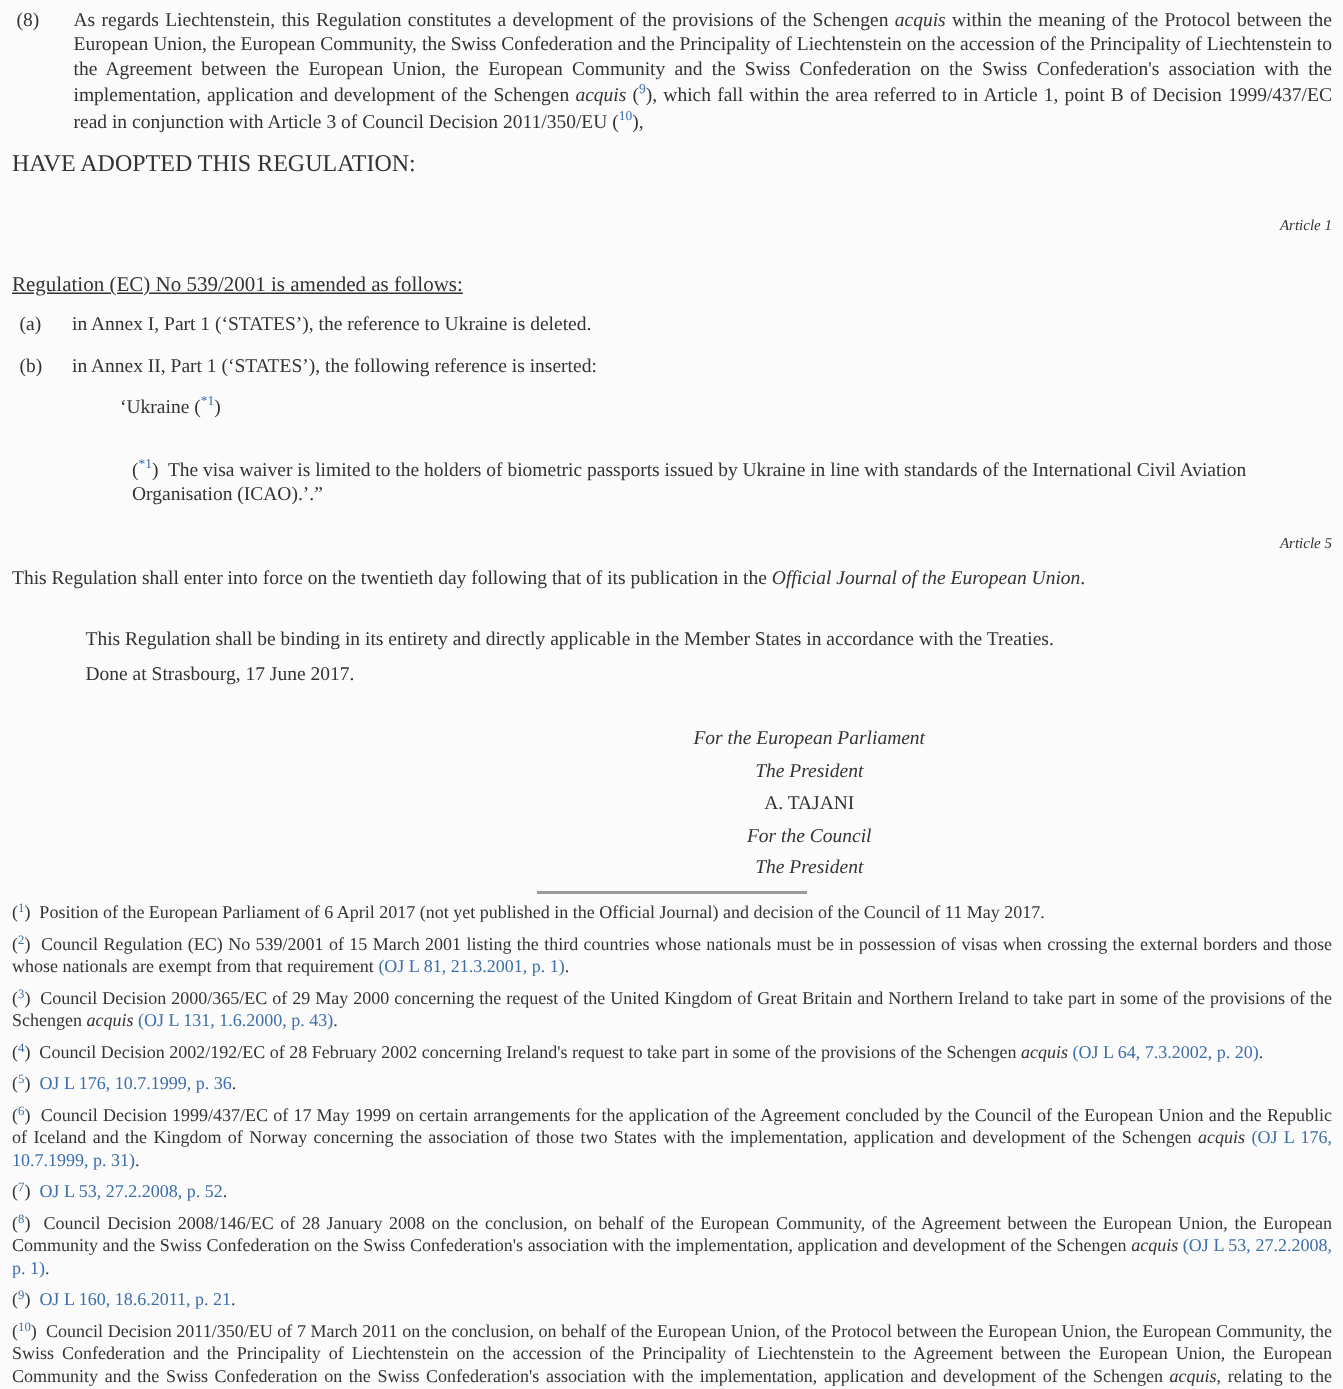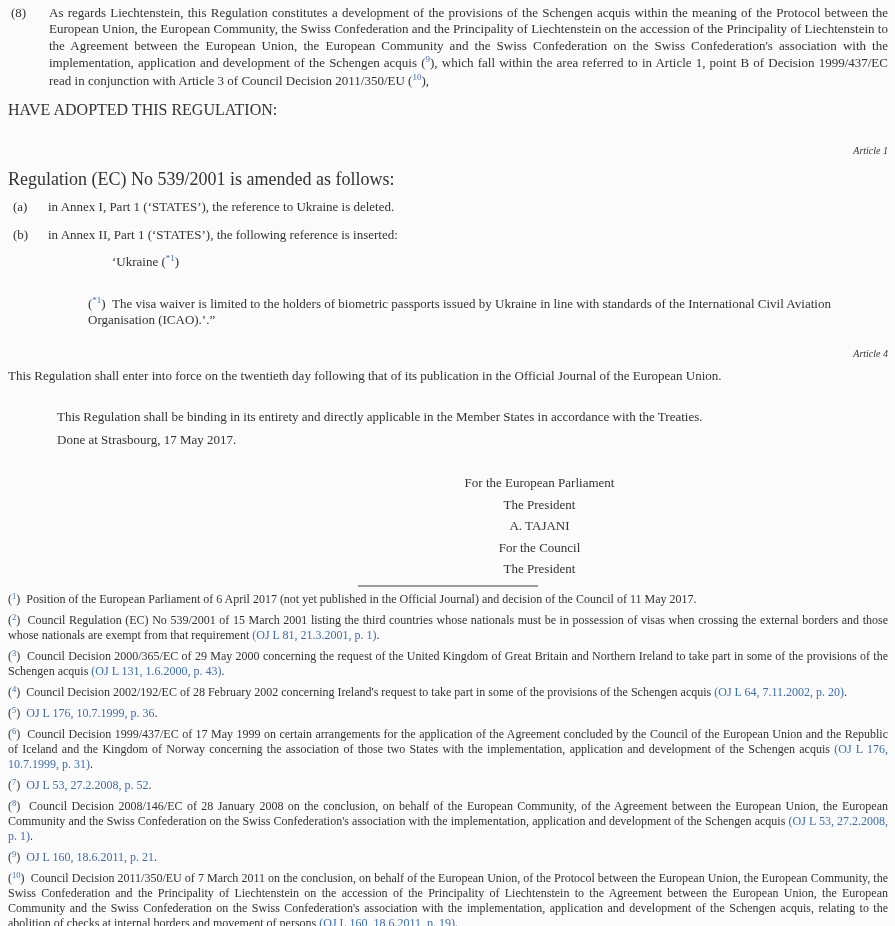--- a/index.html
+++ b/index.html
@@ -10,37 +10,37 @@
   }
   .page {
     position:relative;
     width:895px; height:926px;
     box-sizing:border-box;
     padding:5px 7px 0 8px;
     overflow:hidden;
     background:#fbfbfb;
   }
   .just { text-align:justify; }
-  .i { }
+  .i { font-style:italic; }
   .a { color:#3d6ea9; }
   sup.sup, span.sup {
     font-size:9px;
     vertical-align:super;
     line-height:normal;
   }
   
   .recital { position:relative; padding-left:41px; font-size:13px; line-height:16.3px; }
   .recital .rlabel { position:absolute; left:3px; top:0; }
   .clause { margin-top:12px; font-size:16px; }
   .article-heading { margin-top:26px; text-align:right; font-style:italic; font-size:10px; }
-  .intro { margin-top:13px; font-size:18px; }
+  .intro { margin-top:27px; font-size:14px;text-decoration:underline; }
   .item { position:relative; padding-left:40px; margin-top:9px; font-size:13px; line-height:16.3px; }
   .item.b { margin-top:12px; }
   .item .ilabel { position:absolute; left:5px; top:0; }
-  .quote-line { margin-top:9px; margin-left:104px; font-size:13px; }
+  .quote-line { margin-top:9px; margin-left:72px; font-size:13px; }
   .inline-fn { margin-top:25px; margin-left:80px; margin-right:10px; font-size:13px; }
   .a2-heading { margin-top:20px; }
   .force { margin-top:9px; font-size:13px; }
   .binding { margin-top:25px; margin-left:49px; font-size:13px; }
   .done { margin-top:7px; margin-left:49px; font-size:13px; }
   .sig-block { margin-top:24px; margin-left:183px; text-align:center; font-size:13px; line-height:21.5px; }
   .fn-sep {
     width:180px; height:0;
     border-top:2px solid #9a9a9a;
     margin:5px auto 0 auto;
@@ -84,43 +84,43 @@
 
   <div class="item b">
     <span class="ilabel">(b)</span>
     <span>in Annex II, Part 1 (‘STATES’), the following reference is inserted:</span>
   </div>
 
   <div class="quote-line"><span>‘Ukraine (</span><span class="sup a">*1</span><span>)</span></div>
 
   <div class="inline-fn"><span>(</span><span class="sup a">*1</span><span>)&nbsp; The visa waiver is limited to the holders of biometric passports issued by Ukraine in line with standards of the International Civil Aviation Organisation (ICAO).’.”</span></div>
 
-  <div class="article-heading a2-heading">Article 4</div>
+  <div class="article-heading a2-heading">Article 5</div>
 
   <div class="force"><span>This Regulation shall enter into force on the twentieth day following that of its publication in the </span><span class="i">Official Journal of the European Union</span><span>.</span></div>
 
   <div class="binding">This Regulation shall be binding in its entirety and directly applicable in the Member States in accordance with the Treaties.</div>
 
-  <div class="done">Done at Strasbourg, 17 May 2017.</div>
+  <div class="done">Done at Strasbourg, 17 June 2017.</div>
 
   <div class="sig-block">
     <div class="i">For the European Parliament</div>
     <div class="i">The President</div>
     <div>A. TAJANI</div>
     <div class="i">For the Council</div>
     <div class="i">The President</div>
   </div>
 
   <div class="fn-sep"></div>
 
   <div class="footnotes">
     <div class="fn"><span>(</span><span class="sup a">1</span><span>)&nbsp; Position of the European Parliament of 6 April 2017 (not yet published in the Official Journal) and decision of the Council of 11 May 2017.</span></div>
     <div class="fn"><span>(</span><span class="sup a">2</span><span>)&nbsp; Council Regulation (EC) No 539/2001 of 15 March 2001 listing the third countries whose nationals must be in possession of visas when crossing the external borders and those whose nationals are exempt from that requirement </span><span class="a">(OJ L 81, 21.3.2001, p. 1)</span><span>.</span></div>
     <div class="fn"><span>(</span><span class="sup a">3</span><span>)&nbsp; Council Decision 2000/365/EC of 29 May 2000 concerning the request of the United Kingdom of Great Britain and Northern Ireland to take part in some of the provisions of the Schengen </span><span class="i">acquis</span><span> </span><span class="a">(OJ L 131, 1.6.2000, p. 43)</span><span>.</span></div>
-    <div class="fn"><span>(</span><span class="sup a">4</span><span>)&nbsp; Council Decision 2002/192/EC of 28 February 2002 concerning Ireland's request to take part in some of the provisions of the Schengen </span><span class="i">acquis</span><span> </span><span class="a">(OJ L 64, 7.11.2002, p. 20)</span><span>.</span></div>
+    <div class="fn"><span>(</span><span class="sup a">4</span><span>)&nbsp; Council Decision 2002/192/EC of 28 February 2002 concerning Ireland's request to take part in some of the provisions of the Schengen </span><span class="i">acquis</span><span> </span><span class="a">(OJ L 64, 7.3.2002, p. 20)</span><span>.</span></div>
     <div class="fn"><span>(</span><span class="sup a">5</span><span>)&nbsp; </span><span class="a">OJ L 176, 10.7.1999, p. 36</span><span>.</span></div>
     <div class="fn"><span>(</span><span class="sup a">6</span><span>)&nbsp; Council Decision 1999/437/EC of 17 May 1999 on certain arrangements for the application of the Agreement concluded by the Council of the European Union and the Republic of Iceland and the Kingdom of Norway concerning the association of those two States with the implementation, application and development of the Schengen </span><span class="i">acquis</span><span> </span><span class="a">(OJ L 176, 10.7.1999, p. 31)</span><span>.</span></div>
     <div class="fn"><span>(</span><span class="sup a">7</span><span>)&nbsp; </span><span class="a">OJ L 53, 27.2.2008, p. 52</span><span>.</span></div>
     <div class="fn"><span>(</span><span class="sup a">8</span><span>)&nbsp; Council Decision 2008/146/EC of 28 January 2008 on the conclusion, on behalf of the European Community, of the Agreement between the European Union, the European Community and the Swiss Confederation on the Swiss Confederation's association with the implementation, application and development of the Schengen </span><span class="i">acquis</span><span> </span><span class="a">(OJ L 53, 27.2.2008, p. 1)</span><span>.</span></div>
     <div class="fn"><span>(</span><span class="sup a">9</span><span>)&nbsp; </span><span class="a">OJ L 160, 18.6.2011, p. 21</span><span>.</span></div>
     <div class="fn"><span>(</span><span class="sup a">10</span><span>)&nbsp; Council Decision 2011/350/EU of 7 March 2011 on the conclusion, on behalf of the European Union, of the Protocol between the European Union, the European Community, the Swiss Confederation and the Principality of Liechtenstein on the accession of the Principality of Liechtenstein to the Agreement between the European Union, the European Community and the Swiss Confederation on the Swiss Confederation's association with the implementation, application and development of the Schengen </span><span class="i">acquis</span><span>, relating to the abolition of checks at internal borders and movement of persons </span><span class="a">(OJ L 160, 18.6.2011, p. 19)</span><span>.</span></div>
   </div>
 
 </div>
 

